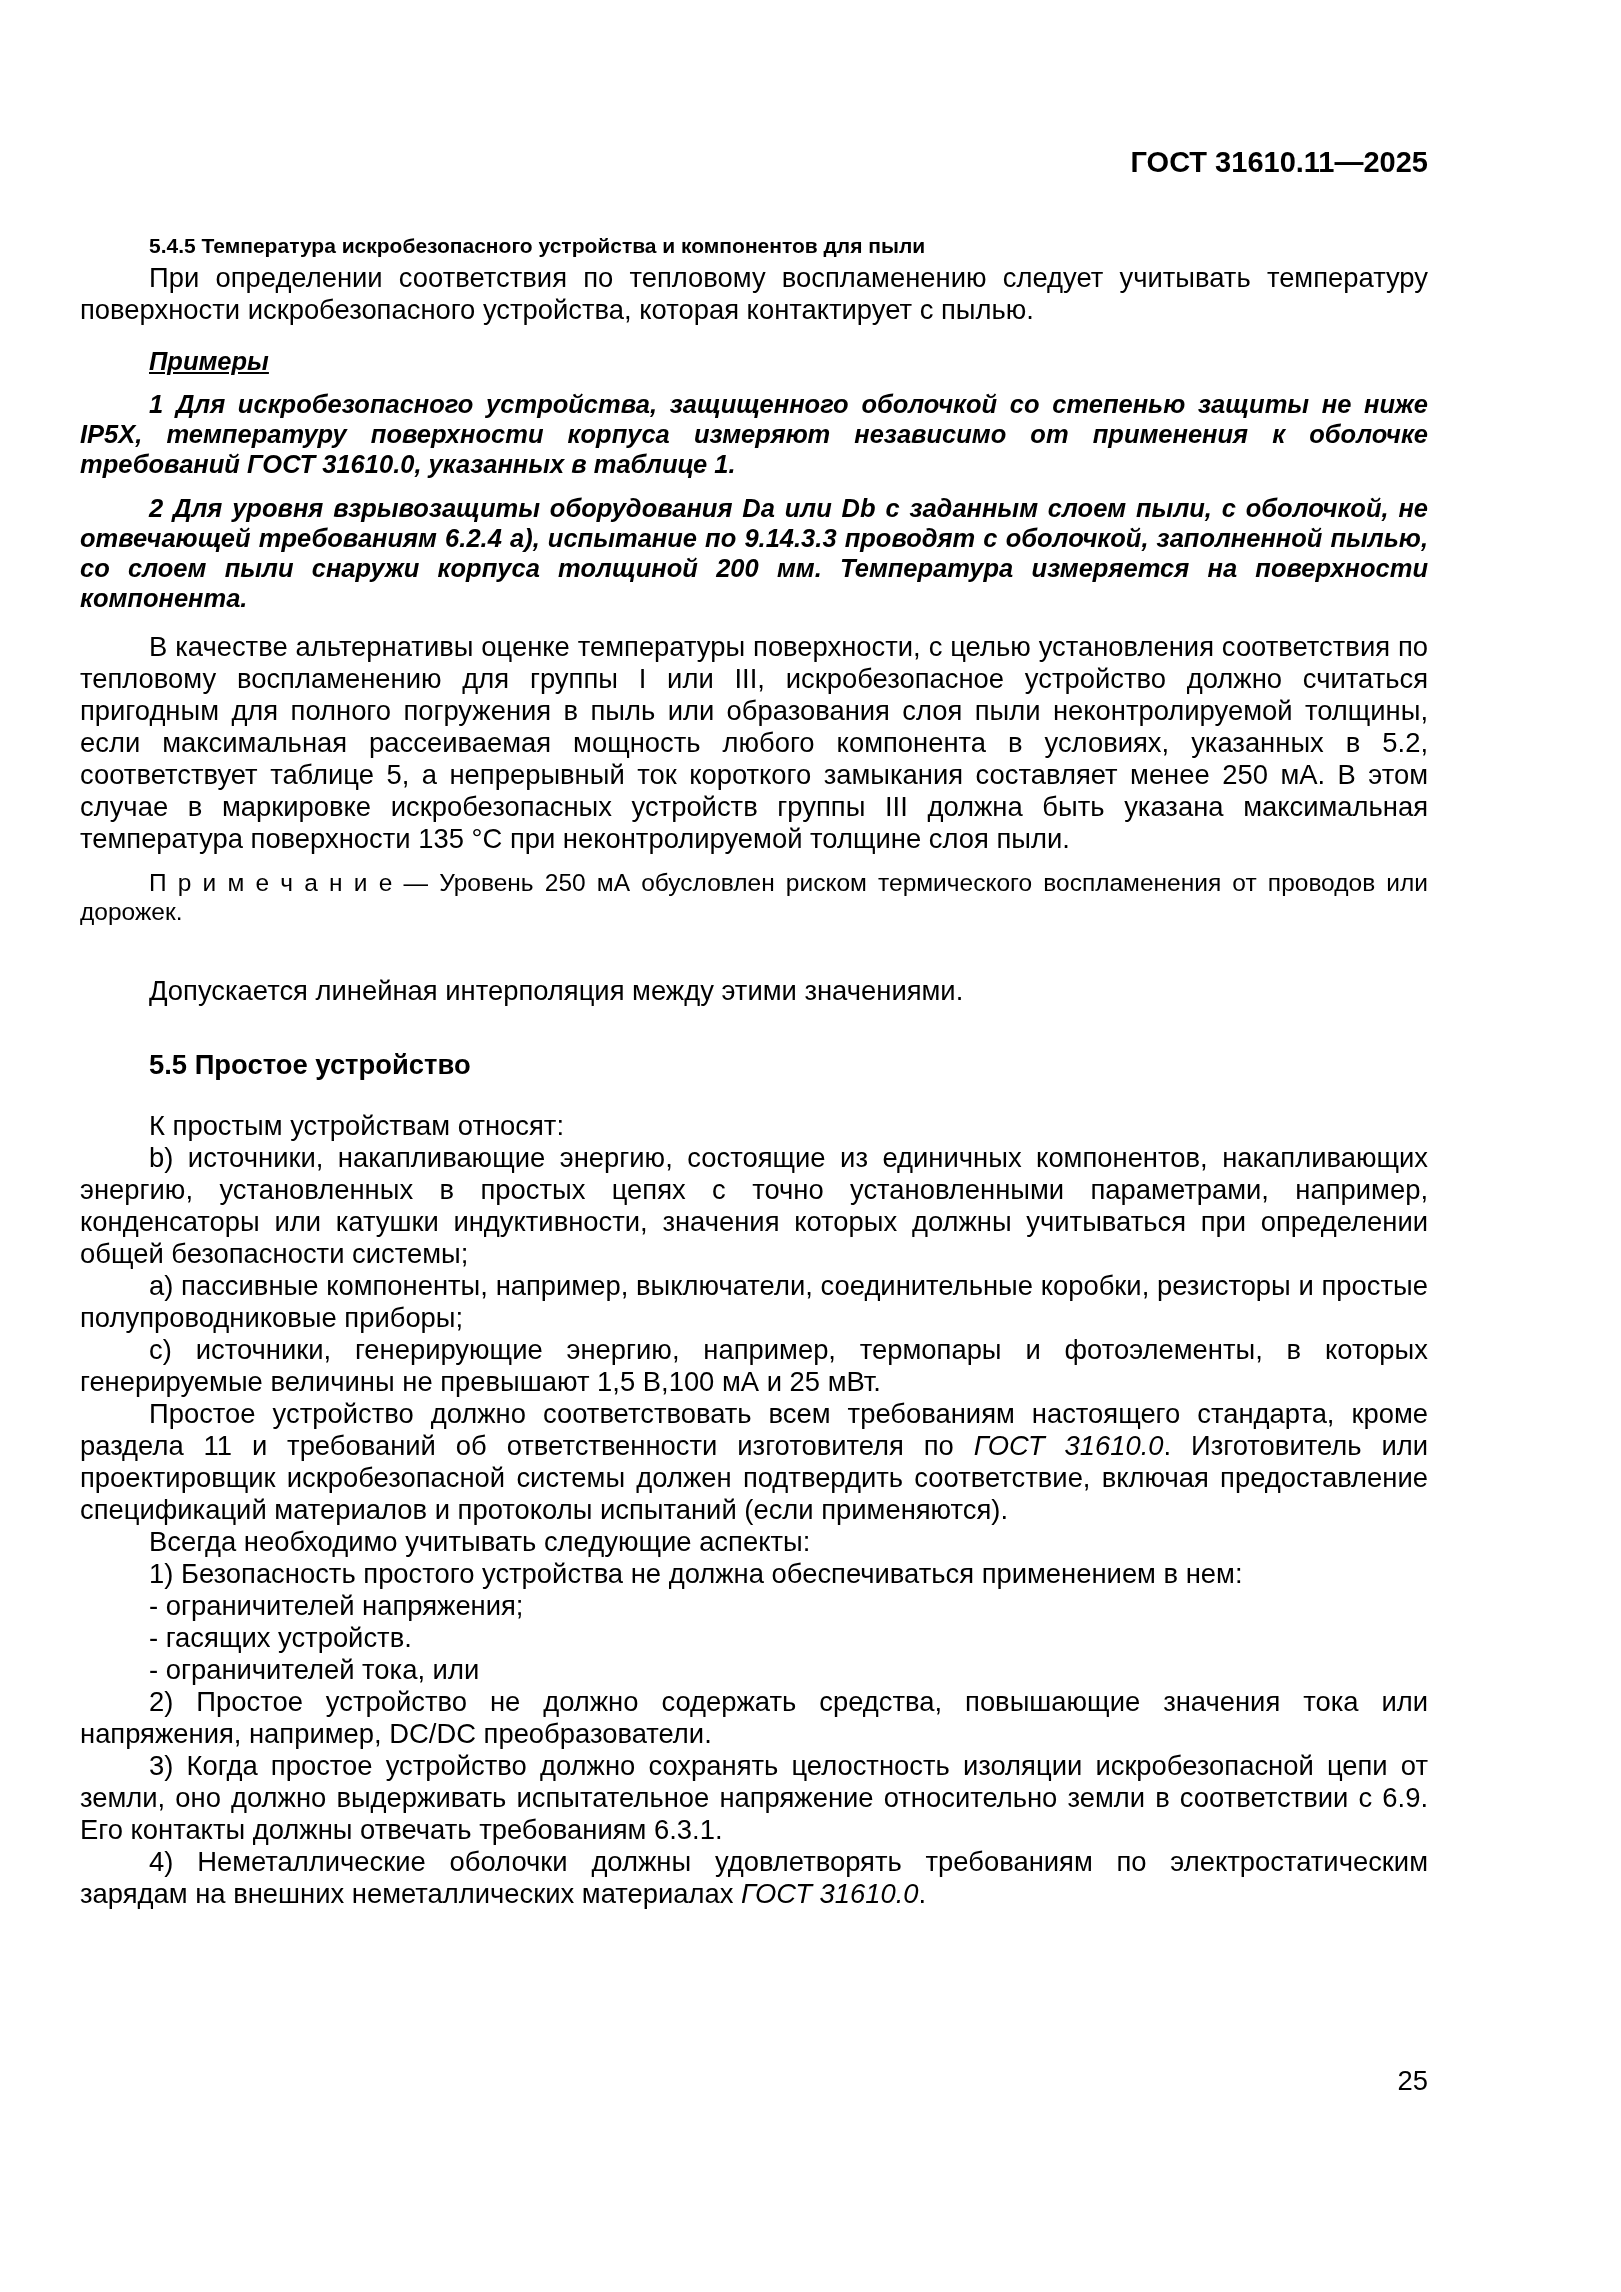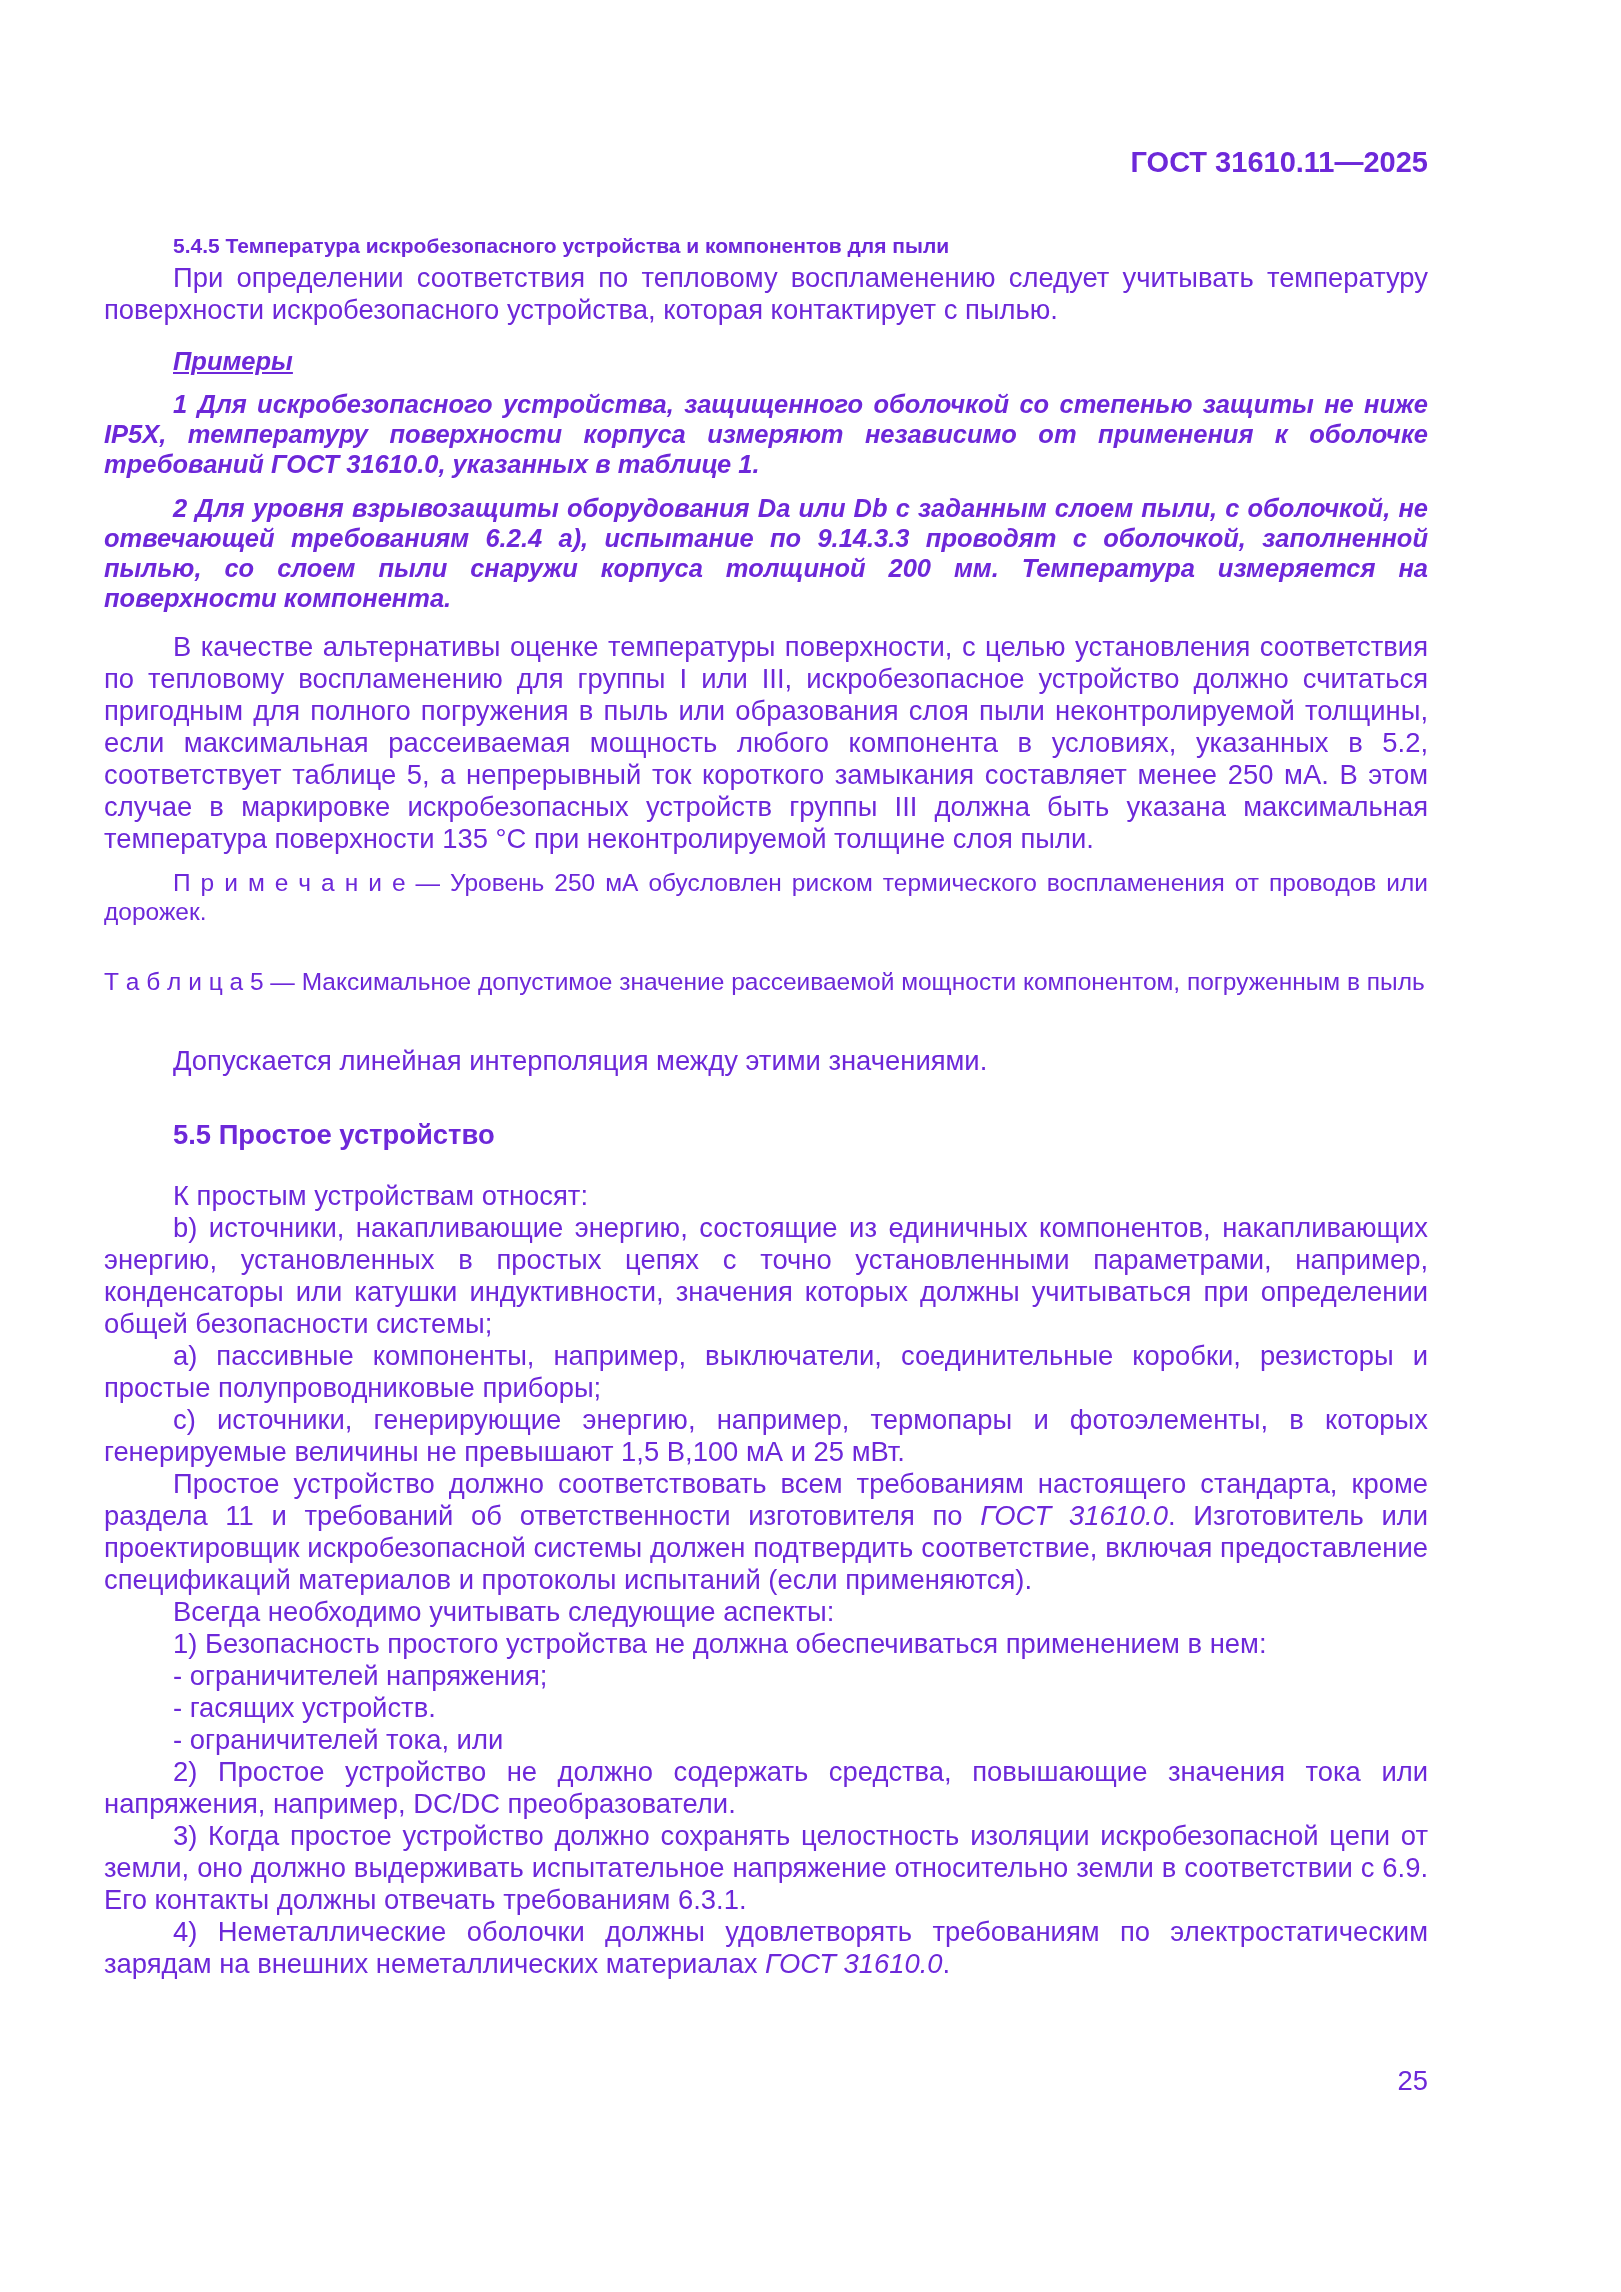--- a/index.html
+++ b/index.html
@@ -6,23 +6,23 @@
     margin: 0;
     padding: 0;
     background: #ffffff;
   }
   .page {
     position: relative;
     width: 1621px;
     height: 2293px;
     background: #ffffff;
     box-sizing: border-box;
-    padding: 145px 193px 0 104px;
+    padding: 145px 193px 0 80px;
     font-family: "Liberation Sans", "DejaVu Sans", sans-serif;
-    color: #6d28d9;
+    color: #000000;
     overflow: hidden;
   }
   .doc-header {
     text-align: right;
     font-weight: 700;
     font-size: 29px;
     line-height: 35px;
     margin-bottom: 49px;
   }
   .h-main {
@@ -121,21 +121,20 @@
   <div class="examples-label">Примеры</div>
 
   <p class="example">1 Для искробезопасного устройства, защищенного оболочкой со степенью защиты не ниже IP5X, температуру поверхности корпуса измеряют независимо от применения к оболочке требований ГОСТ 31610.0, указанных в таблице 1.</p>
 
   <p class="example">2 Для уровня взрывозащиты оборудования Da или Db с заданным слоем пыли, с оболочкой, не отвечающей требованиям 6.2.4 а), испытание по 9.14.3.3 проводят с оболочкой, заполненной пылью, со слоем пыли снаружи корпуса толщиной 200 мм. Температура измеряется на поверхности компонента.</p>
 
   <p class="body main-alt">В качестве альтернативы оценке температуры поверхности, с целью установления соответствия по тепловому воспламенению для группы I или III, искробезопасное устройство должно считаться пригодным для полного погружения в пыль или образования слоя пыли неконтролируемой толщины, если максимальная рассеиваемая мощность любого компонента в условиях, указанных в 5.2, соответствует таблице 5, а непрерывный ток короткого замыкания составляет менее 250 мА. В этом случае в маркировке искробезопасных устройств группы III должна быть указана максимальная температура поверхности 135 °С при неконтролируемой толщине слоя пыли.</p>
 
   <p class="note"><span>П р и м е ч а н и е</span> <span>— Уровень 250 мА обусловлен риском термического воспламенения от проводов или дорожек.</span></p>
 
-  <div class="table-caption"><span>Т а б л и ц а  5</span> <span>— Максимальное допустимое значение рассеиваемой мощности компонентом, погруженным в пыль</span></div>
 
 
   <p class="body interp">Допускается линейная интерполяция между этими значениями.</p>
 
   <div class="h-sub">5.5 Простое устройство</div>
 
   <p class="body intro">К простым устройствам относят:</p>
 
   <p class="body">b) источники, накапливающие энергию, состоящие из единичных компонентов, накапливающих энергию, установленных в простых цепях с точно установленными параметрами, например, конденсаторы или катушки индуктивности, значения которых должны учитываться при определении общей безопасности системы;</p>
   <p class="body">a) пассивные компоненты, например, выключатели, соединительные коробки, резисторы и простые полупроводниковые приборы;</p>

